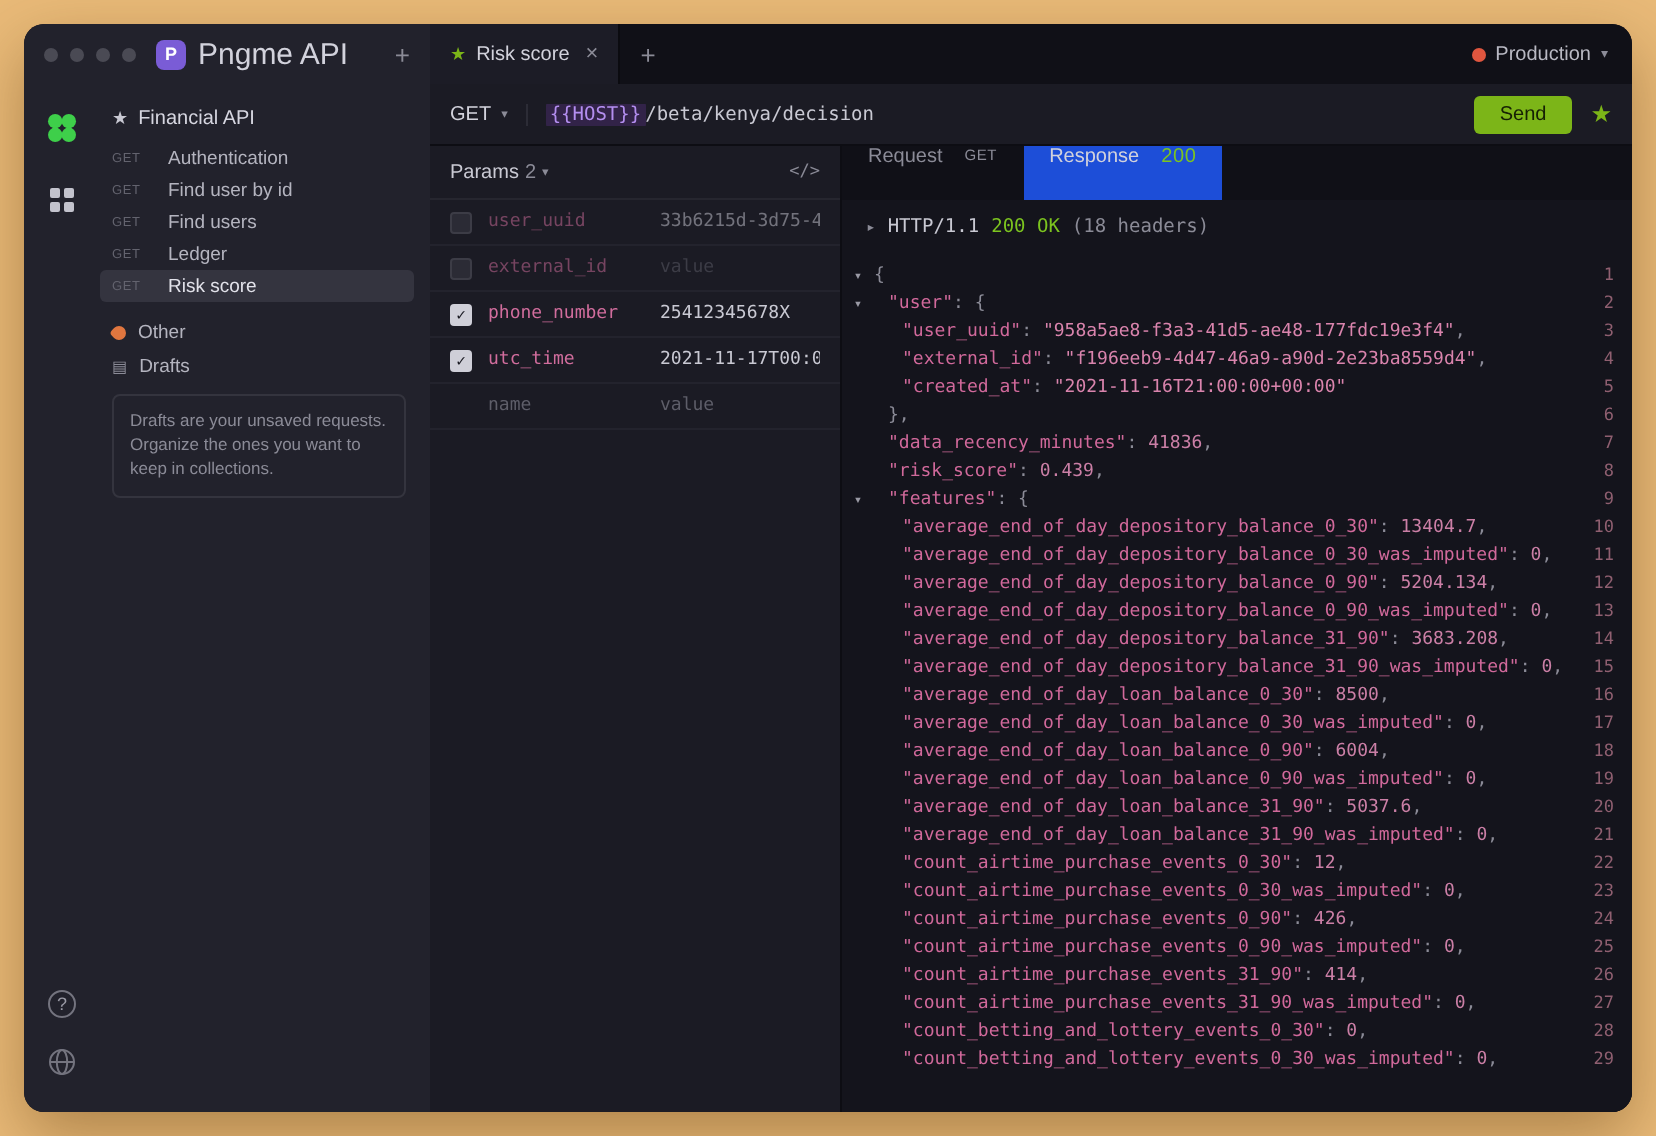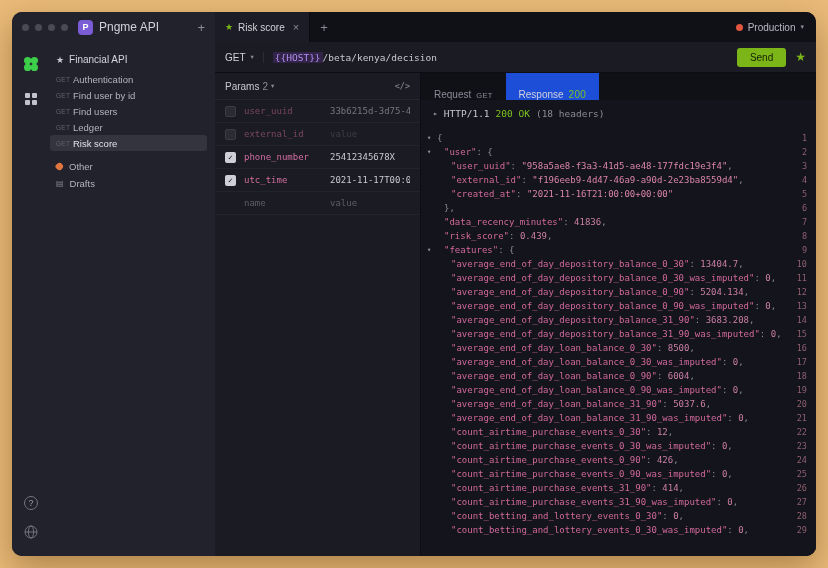--- a/index.html
+++ b/index.html
@@ -10,21 +10,21 @@
     background:#15151d; border-radius:10px; overflow:hidden;
     box-shadow:0 12px 32px rgba(80,45,0,.38); display:flex; flex-direction:column; }
 
   
   .titlebar { height:30px; display:flex; flex:none; }
   .titlebar-left { width:203px; flex:none; background:#22222c; display:flex; align-items:center; padding:0 10px; }
   .dots { display:flex; gap:6px; margin-right:10px; }
   .dot { width:7px; height:7px; border-radius:50%; background:#4a4a54; }
   .app-icon { width:15px; height:15px; border-radius:4px; background:#7a5cd6; color:#fff;
     font-size:9px; font-weight:bold; display:flex; align-items:center; justify-content:center; margin-right:6px; }
-  .app-title { color:#d2d2dc; font-size:12px; }
+  .app-title { color:#d2d2dc; font-size:15px; }
   .plus { color:#8b8b97; font-size:13px; cursor:default; }
   .titlebar-left .plus { margin-left:auto; }
   .titlebar-right { flex:1; background:#101017; display:flex; align-items:center; min-width:0; }
   .tab { height:100%; display:flex; align-items:center; gap:5px; padding:0 10px;
     background:#1c1c26; border-right:1px solid #0b0b10; }
   .tab-star { color:#7cb518; font-size:9px; }
   .tab-title { color:#d2d2dc; font-size:10px; white-space:nowrap; }
   .tab-close { color:#8b8b97; font-size:11px; margin-left:3px; }
   .tabplus { margin-left:10px; }
   .tb-spacer { flex:1; }
@@ -37,21 +37,21 @@
 
   .sidebar { width:203px; flex:none; background:#22222c; display:flex; }
   .rail { width:38px; flex:none; display:flex; flex-direction:column; align-items:center; padding:12px 0; gap:14px; }
   .rail .spacer { flex:1; }
   .grid-icon svg rect { fill:#c3c3cd; }
   .help-icon { width:14px; height:14px; border-radius:50%; border:1px solid #74747f; color:#9a9aa5;
     font-size:9px; display:flex; align-items:center; justify-content:center; }
   .nav { flex:1; padding:8px 8px 8px 0; min-width:0; font-size:9.5px; }
   .coll-header { display:flex; align-items:center; gap:5px; color:#d6d6e0; font-size:10px; padding:4px 6px 6px; }
   .coll-star { font-size:9px; color:#c9c9d3; }
-  .req-row { display:flex; align-items:center; gap:0; height:16px; padding:0 6px; border-radius:3px;
+  .req-row { display:flex; align-items:center; gap:11px; height:16px; padding:0 6px; border-radius:3px;
     color:#b4b4bf; cursor:default; }
   .req-row .method { font-size:6.5px; color:#63636e; letter-spacing:.3px; width:17px; flex:none; }
   .req-row.active { background:#34343f; color:#e2e2ea; }
   .side-row { display:flex; align-items:center; gap:6px; height:17px; padding:0 6px; color:#b4b4bf; }
   .side-row.other { margin-top:7px; }
   .flame { width:7px; height:7px; border-radius:50% 50% 50% 2px; background:#e0763f; transform:rotate(45deg); }
   .drafts-ic { color:#8b8b97; font-size:8px; }
   .drafts-help { margin:5px 4px 0 6px; border:1px solid #34343e; border-radius:4px; padding:7px 8px;
     color:#8b8b97; font-size:8.5px; line-height:1.4; }
 
@@ -87,21 +87,21 @@
   .cb.off { background:#2b2b35; border:1px solid #3c3c46; }
   .cb.hidden { visibility:hidden; }
   .pkey { width:78px; flex:none; color:#d16d9d; white-space:nowrap; overflow:hidden; }
   .pval { flex:1; color:#c9c9d3; white-space:nowrap; overflow:hidden; }
   .ph { color:#5e5e69; }
   .param-row.disabled .pkey, .param-row.disabled .pval { opacity:.5; }
 
   
   .response { flex:1; min-width:0; background:#14141c; display:flex; flex-direction:column; }
   .resp-tabs { height:27px; flex:none; background:#101017; display:flex; }
-  .rtab { display:flex; align-items:flex-end; gap:5px; padding:0 13px; color:#8b8b97; font-size:10px; }
+  .rtab { display:flex; align-items:flex-start; gap:11px; padding:0 13px; color:#8b8b97; font-size:10px; }
   .rtab.active { background:#1d4ed8; color:#d2d2dc; }
   .rtab-badge { font-size:7.5px; color:#8b8b97; letter-spacing:.3px; }
   .rtab.active .rtab-badge { color:#7cc41f; font-size:10px; }
   .status-line { height:26px; flex:none; display:flex; align-items:center; gap:6px; padding:0 12px;
     font-family:"DejaVu Sans Mono",monospace; font-size:9.5px; }
   .tri { color:#8b8b97; font-size:8px; }
   .proto { color:#c9c9d3; }
   .ok { color:#7cc41f; }
   .hdrs { color:#8b8b97; }
   .code { flex:1; min-height:0; overflow:hidden; padding-top:5px; font-family:"DejaVu Sans Mono",monospace; font-size:9px; }
@@ -212,20 +212,21 @@
               </div>
             </div>
           <div class="side-row other">
             <span class="flame"></span>
             <span>Other</span>
           </div>
           <div class="side-row">
             <span class="drafts-ic">▤</span>
             <span>Drafts</span>
           </div>
+          <div class="drafts-help">Drafts are your unsaved requests. Organize the ones you want to keep in collections.</div>
         </nav>
       </aside>
 
       <div class="main">
         <div class="urlbar">
           <div class="method-sel">
             <span>GET</span>
             <span class="caret">▾</span>
           </div>
           <div class="url">

